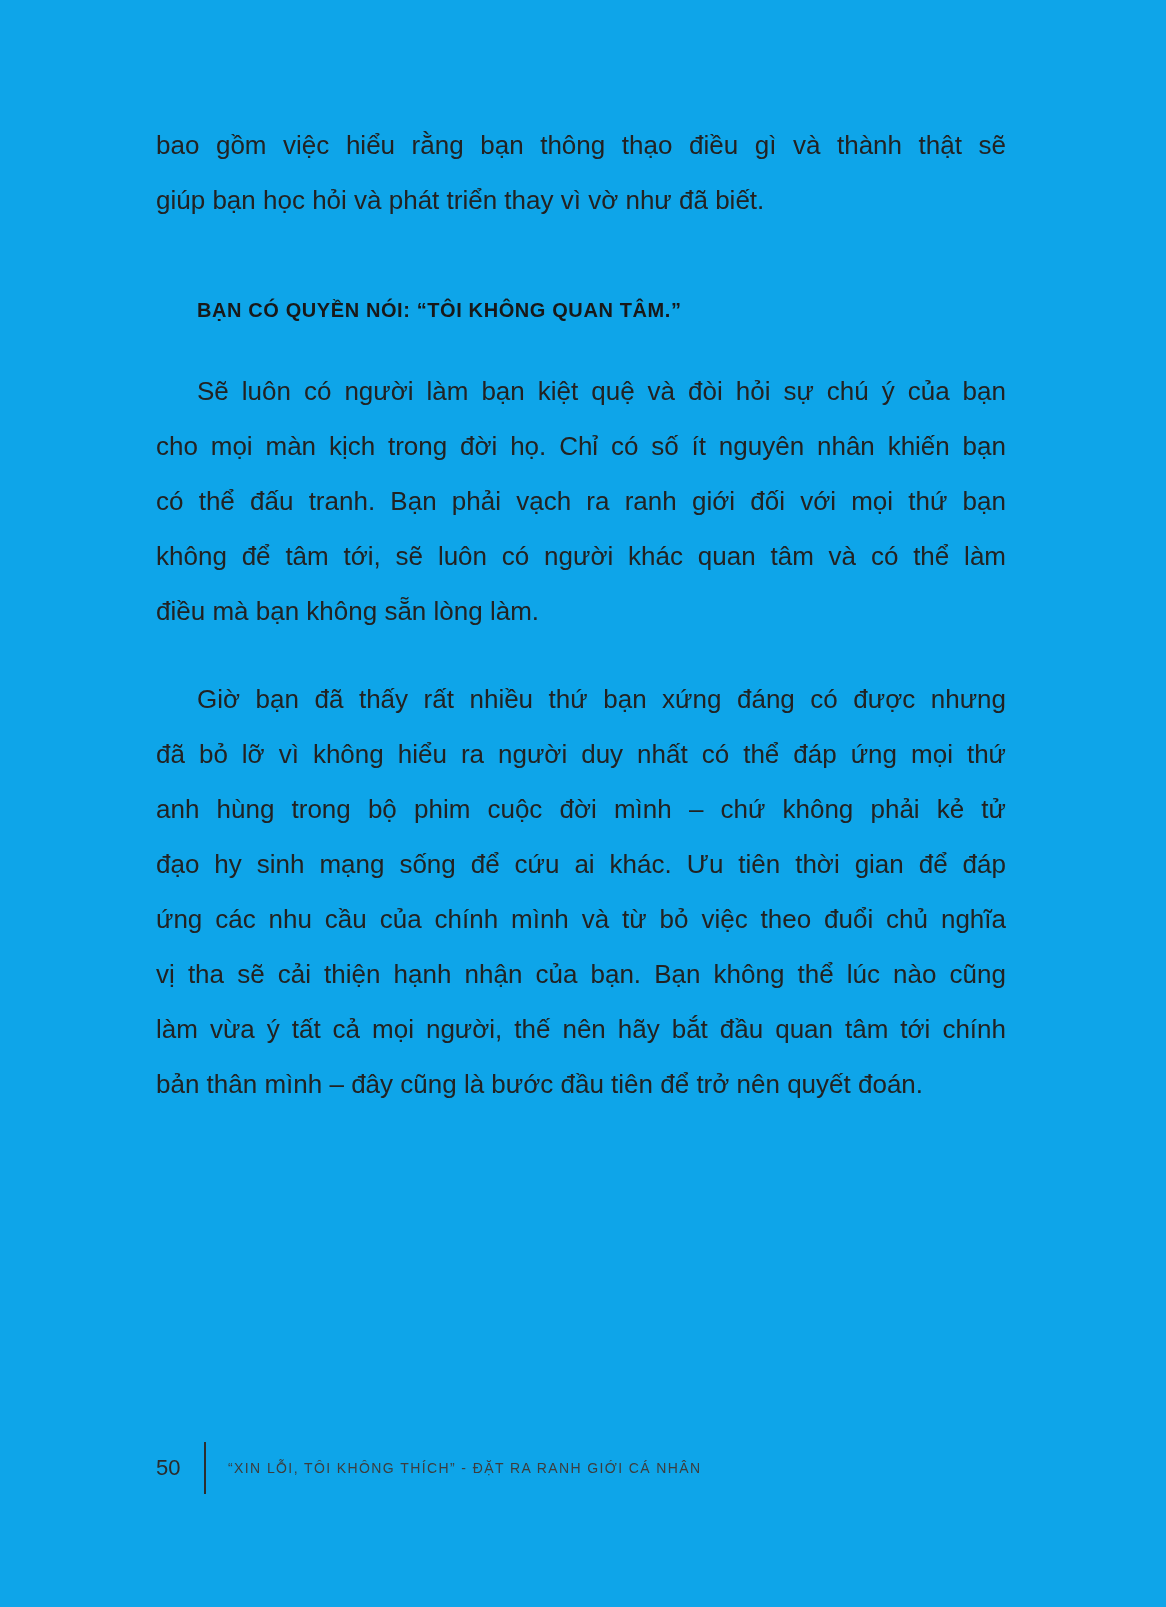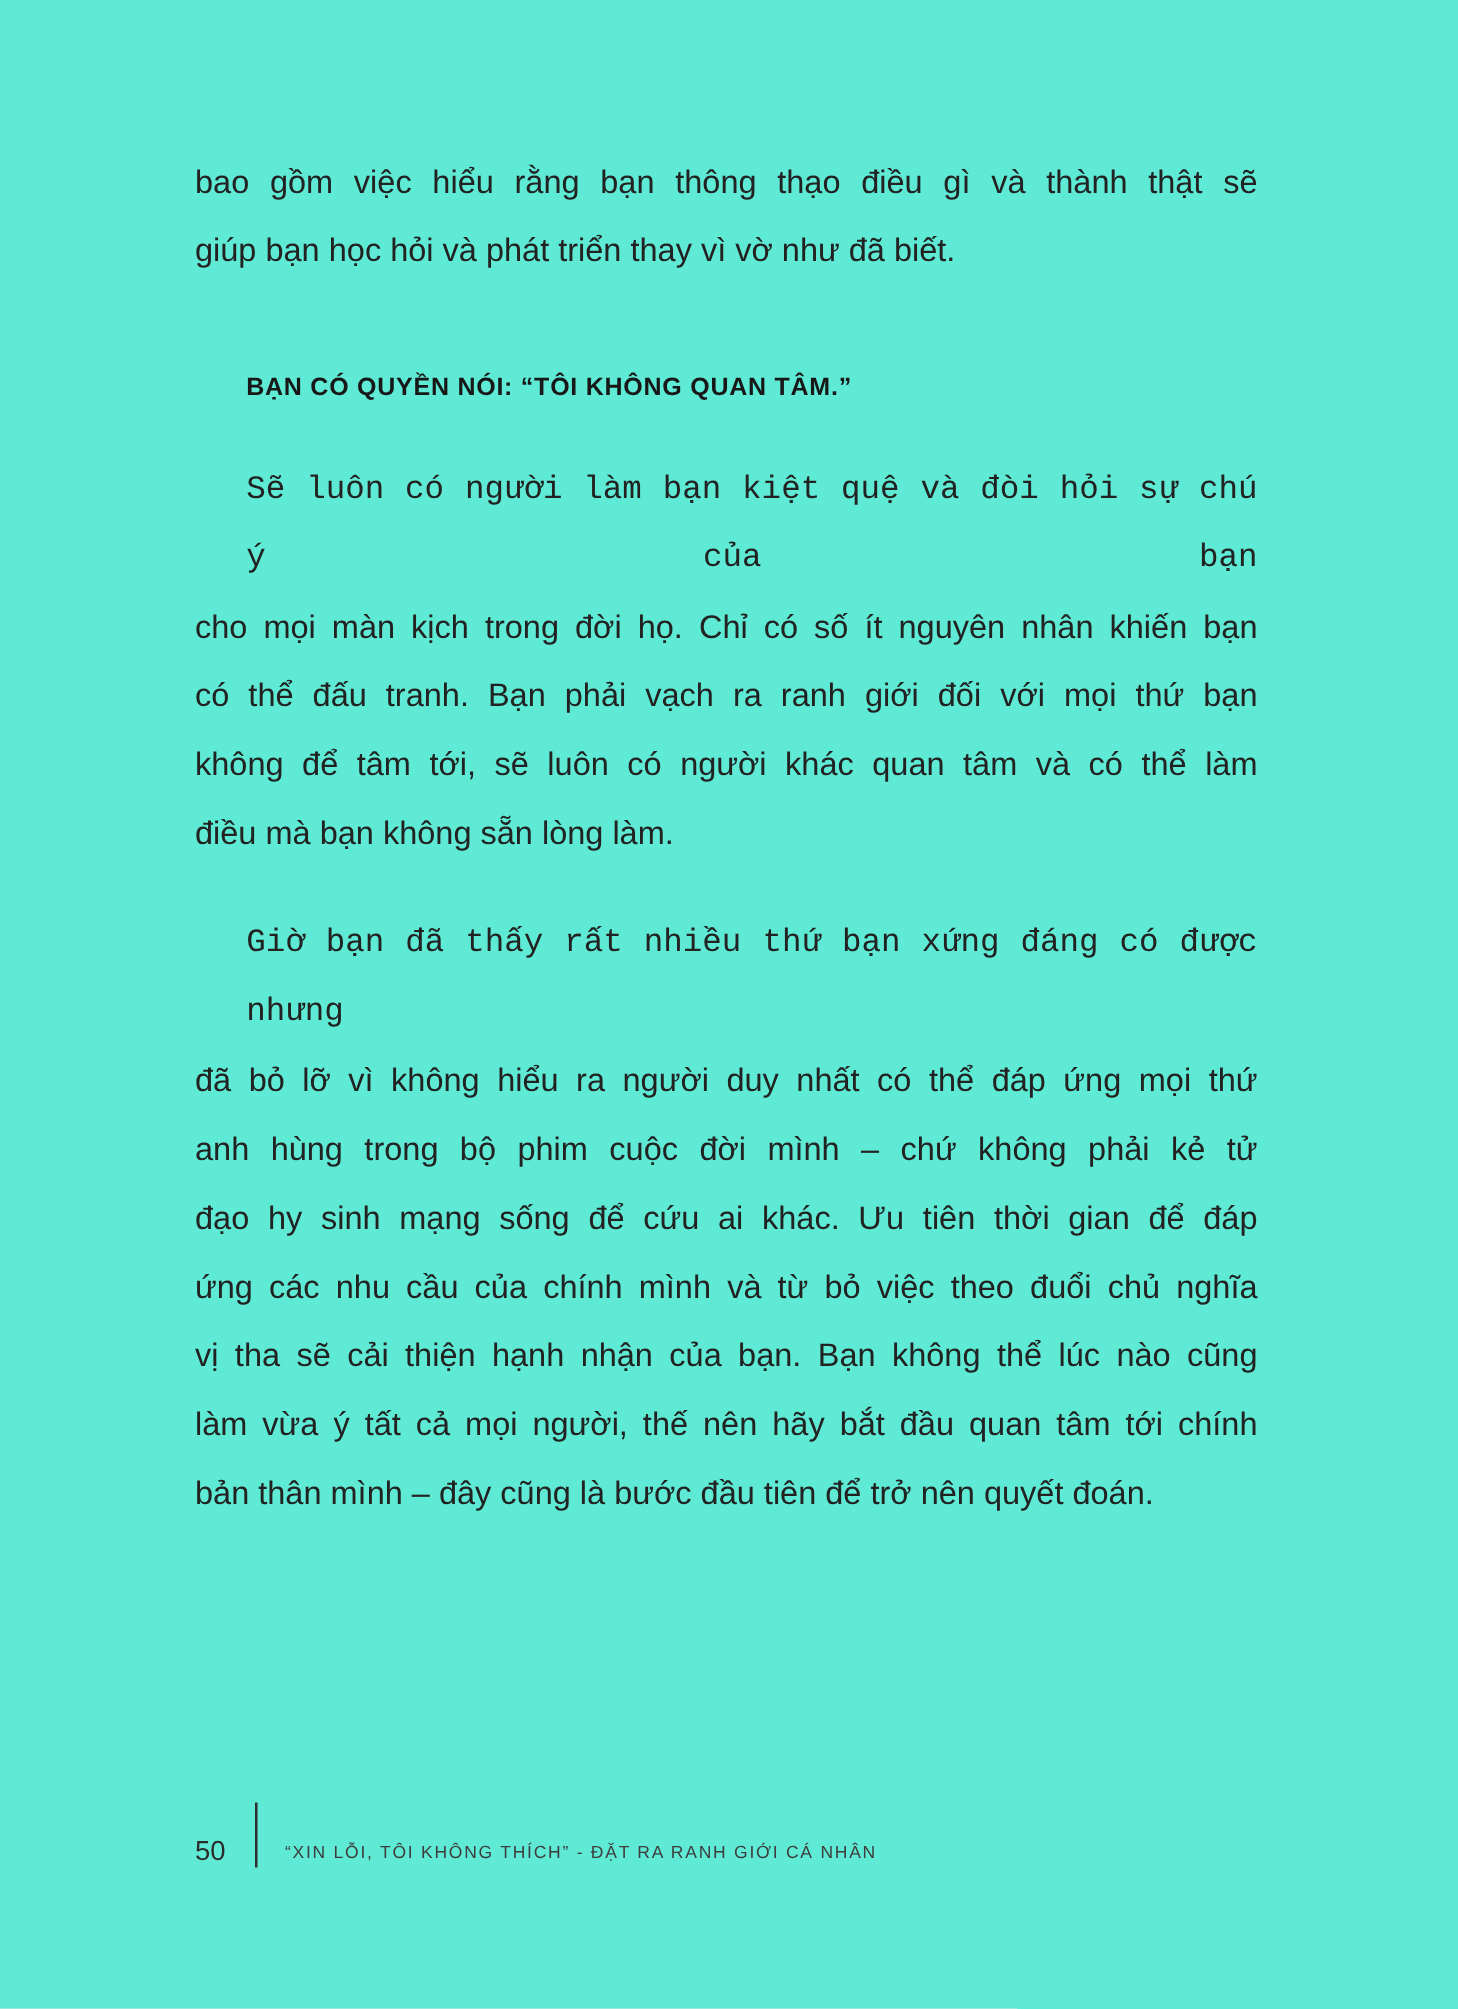--- a/index.html
+++ b/index.html
@@ -5,21 +5,21 @@
   html, body {
     margin: 0;
     padding: 0;
     background: #e8e8e8;
   }
   .page {
     position: relative;
     width: 1166px;
     height: 1607px;
     margin: 0 auto;
-    background: #5eead4;
+    background: #0ea5e9;
     color: #1f1f1f;
     font-family: "Liberation Sans", "DejaVu Sans", sans-serif;
     overflow: hidden;
   }
   .body-text {
     position: absolute;
     left: 156px;
     top: 118px;
     width: 850px;
     font-size: 26px;
@@ -30,38 +30,37 @@
   .line {
     text-align: justify;
     text-align-last: justify;
     white-space: normal;
   }
   .line.last {
     text-align-last: left;
   }
   .line.indent {
     padding-left: 41px;
-    font-family: Liberation Mono, monospace;
   }
   .section-heading {
     font-weight: bold;
     font-size: 20px;
     letter-spacing: 0.6px;
     padding-left: 41px;
     margin-top: 55px;
     margin-bottom: 26px;
     color: #181818;
   }
   .para-gap { margin-top: 33px; }
   .footer {
     position: absolute;
     left: 156px;
     top: 1442px;
     display: flex;
-    align-items: flex-end;
+    align-items: center;
   }
   .page-number {
     font-size: 22px;
     color: #2b2b2b;
     min-width: 34px;
     text-align: left;
   }
   .footer-divider {
     width: 2px;
     height: 52px;

